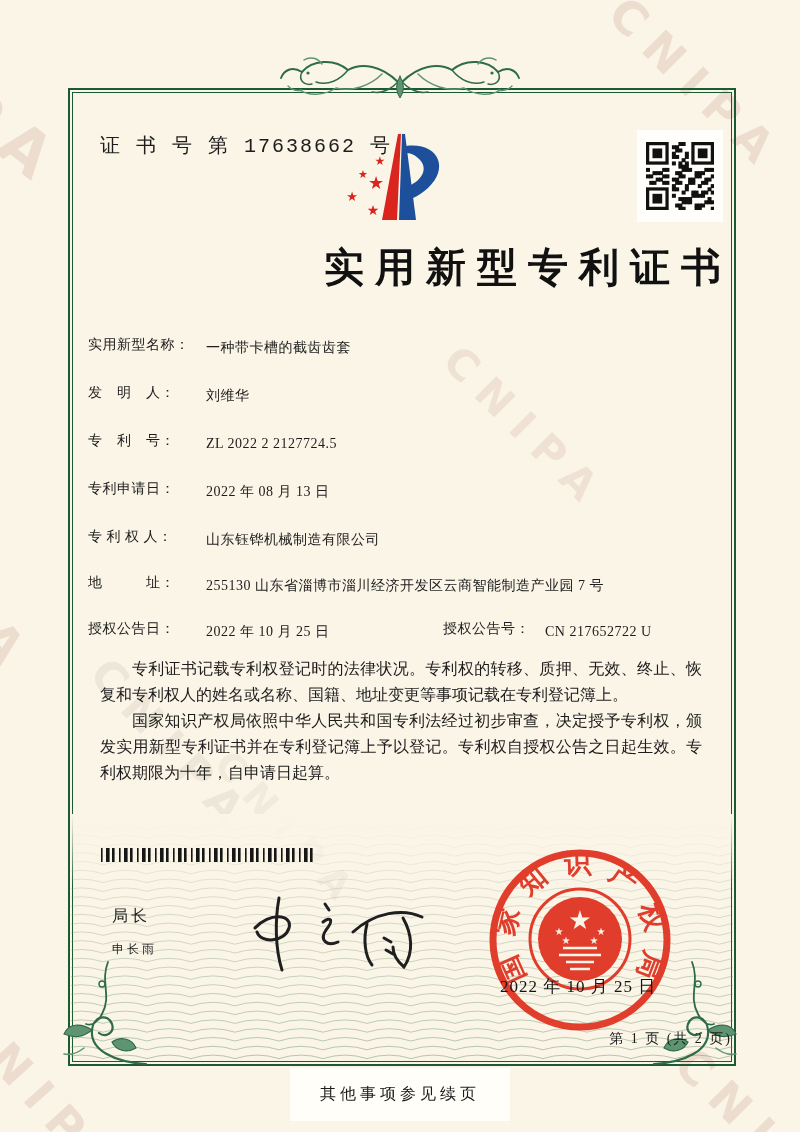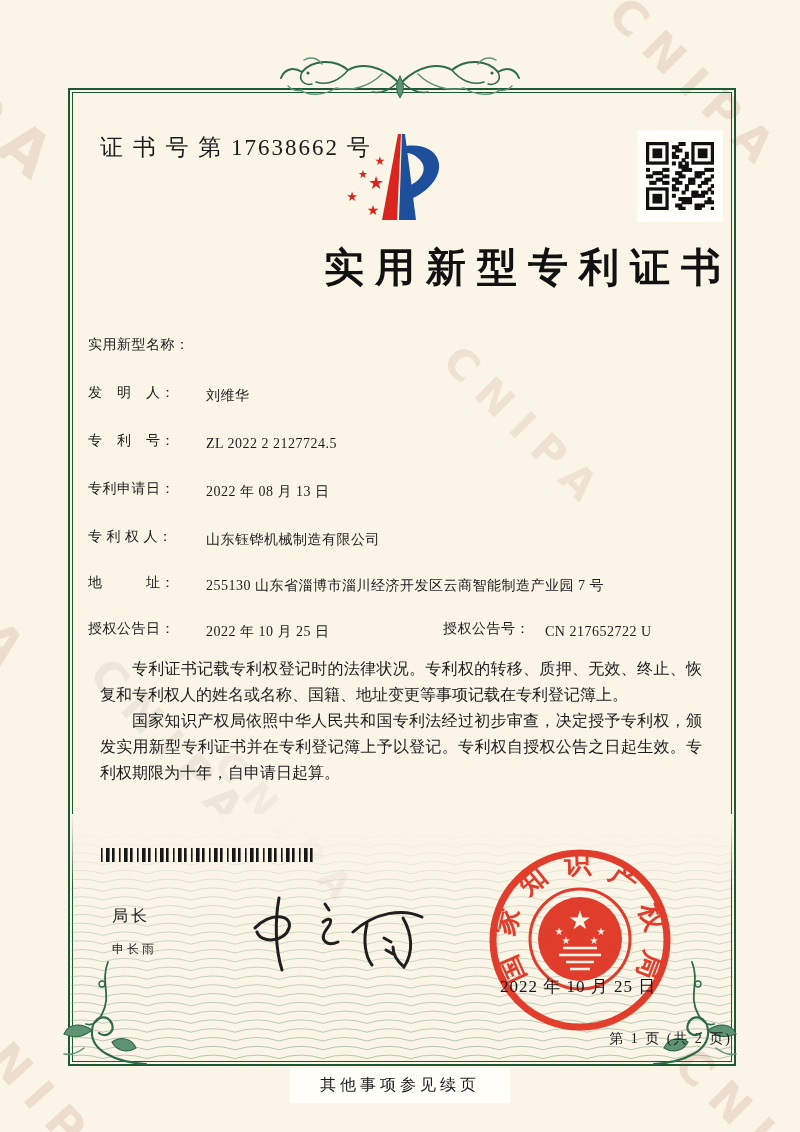--- a/index.html
+++ b/index.html
@@ -23,21 +23,21 @@
   }
   .frame-inner{position:absolute;inset:2px;border:1px solid #1b5a33;}
   #waves{position:absolute;left:1px;right:1px;bottom:1px;height:248px;width:calc(100% - 2px);}
   .wave-fade{position:absolute;left:1px;right:1px;bottom:178px;height:72px;
     background:linear-gradient(#fbf5e8,rgba(251,245,232,0));}
   
   .orn-top{left:278px;top:46px;z-index:4;}
   .orn-bl{left:50px;top:958px;z-index:4;}
   .orn-br{left:646px;top:958px;z-index:4;transform:scaleX(-1);}
   
-  .cert-no{left:100px;top:132px;font-size:23px;letter-spacing:2px;z-index:5;}
+  .cert-no{left:100px;top:132px;font-size:20px;letter-spacing:2px;z-index:5;font-family:Liberation Mono, monospace;}
   .logo{left:330px;top:116px;z-index:5;}
   .qr-box{left:637px;top:130px;width:86px;height:92px;background:#fffefb;z-index:5;
     display:flex;align-items:center;justify-content:center;}
   .title{
     left:68px;top:240px;width:664px;text-align:right;z-index:5;
     font-size:40px;font-weight:bold;letter-spacing:11px;color:#111;
   }
   
   .field-row{position:absolute;left:88px;display:flex;font-size:14px;z-index:5;letter-spacing:0.5px;}
   .f-label{width:118px;flex:none;}
@@ -56,21 +56,21 @@
   .sig-script{left:235px;top:890px;z-index:5;}
   
   .seal{left:487px;top:847px;z-index:6;}
   .seal-date{left:500px;top:975px;width:150px;font-size:17px;letter-spacing:1px;
     color:#151515;z-index:7;white-space:nowrap;}
   
   .page-info{left:68px;top:1030px;width:664px;text-align:right;font-size:14px;
     letter-spacing:2px;z-index:5;}
   .note-box{
     left:400px;top:1068px;transform:translateX(-50%);background:#fffef8;
-    padding:7px 30px;font-size:16px;letter-spacing:4px;z-index:5;white-space:nowrap;
+    padding:16px 30px;font-size:16px;letter-spacing:4px;z-index:5;white-space:nowrap;
   }
 </style>
 </head>
 <body>
 
 <div class="wm" style="left:-160px;top:-42px;font-size:62px;letter-spacing:20px;transform:rotate(38deg);">CNIPA</div>
 <div class="wm" style="left:636px;top:-14px;font-size:46px;transform:rotate(45deg);">CNIPA</div>
 <div class="wm" style="left:468px;top:336px;font-size:42px;transform:rotate(45deg);color:rgba(196,158,143,0.22);">CNIPA</div>
 <div class="wm" style="left:-98px;top:468px;font-size:48px;transform:rotate(52deg);">CNIPA</div>
 <div class="wm" style="left:118px;top:648px;font-size:44px;transform:rotate(48deg);color:rgba(180,165,150,0.18);">CNIPA</div>
@@ -279,20 +279,21 @@
       <rect x="45.333333333333336" y="0" width="22.666666666666668" height="22.666666666666668" fill="#111"></rect>
       <rect x="48.57142857142857" y="3.238095238095238" width="16.19047619047619" height="16.19047619047619" fill="#fffefb"></rect>
       <rect x="51.80952380952381" y="6.476190476190476" width="9.714285714285715" height="9.714285714285715" fill="#111"></rect>
     </svg>
 </div>
 
 <div class="abs title">实用新型专利证书</div>
 
 <div class="field-row" style="top:336px">
   <span class="f-label">实用新型名称：</span>
+  <span class="f-value">一种带卡槽的截齿齿套</span>
 </div>
 <div class="field-row" style="top:384px">
   <span class="f-label">发　明　人：</span>
   <span class="f-value">刘维华</span>
 </div>
 <div class="field-row" style="top:432px">
   <span class="f-label">专　利　号：</span>
   <span class="f-value">ZL 2022 2 2127724.5</span>
 </div>
 <div class="field-row" style="top:480px">

